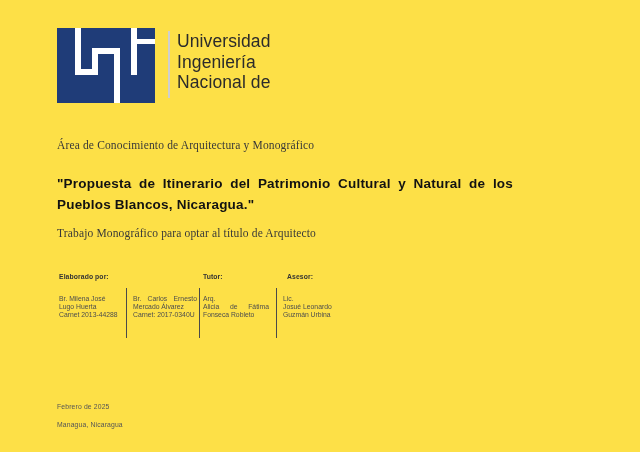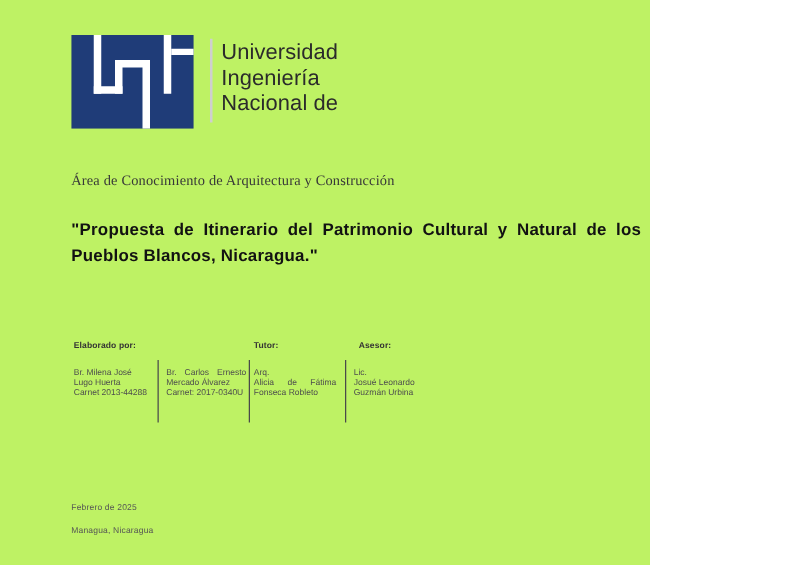--- a/index.html
+++ b/index.html
@@ -1,17 +1,17 @@
 <!DOCTYPE html>
 <html><head>
 <meta charset="utf-8">
 <style>
   html,body{margin:0;padding:0;background:#fff;}
   #page{
-    position:relative;width:520px;height:452px;background:#bef264;overflow:hidden;
+    position:relative;width:640px;height:452px;background:#fde047;overflow:hidden;
     font-family:"Liberation Sans","DejaVu Sans",sans-serif;
   }
   
   #logo{position:absolute;left:57px;top:28px;}
   #logo-divider{position:absolute;left:168px;top:31px;width:2px;height:67px;background:#cfcfcf;}
   #uniname{
     position:absolute;left:177px;top:31px;color:#2b2b2b;
     font-size:17.5px;line-height:20.5px;font-weight:500;letter-spacing:.1px;
   }
   
@@ -71,27 +71,28 @@
     </g>
   </svg>
   <div id="logo-divider"></div>
 
   <div id="uniname">
     <div>Universidad</div>
     <div>Ingeniería</div>
     <div>Nacional de</div>
   </div>
 
-  <div id="area-line" class="serifline">Área de Conocimiento de Arquitectura y Construcción</div>
+  <div id="area-line" class="serifline">Área de Conocimiento de Arquitectura y Monográfico</div>
 
   <div id="title">
     <div class="just">"Propuesta de Itinerario del Patrimonio Cultural y Natural de los</div>
     <div>Pueblos Blancos, Nicaragua."</div>
   </div>
 
+  <div id="subtitle-line" class="serifline">Trabajo Monográfico para optar al título de Arquitecto</div>
 
   <div id="head-elaborado" class="tbl-head">Elaborado por:</div>
   <div id="head-tutor" class="tbl-head">Tutor:</div>
   <div id="head-asesor" class="tbl-head">Asesor:</div>
 
   <div id="div1" class="tbl-divider"></div>
   <div id="div2" class="tbl-divider"></div>
   <div id="div3" class="tbl-divider"></div>
 
   <div id="cell1" class="tbl-cell">

